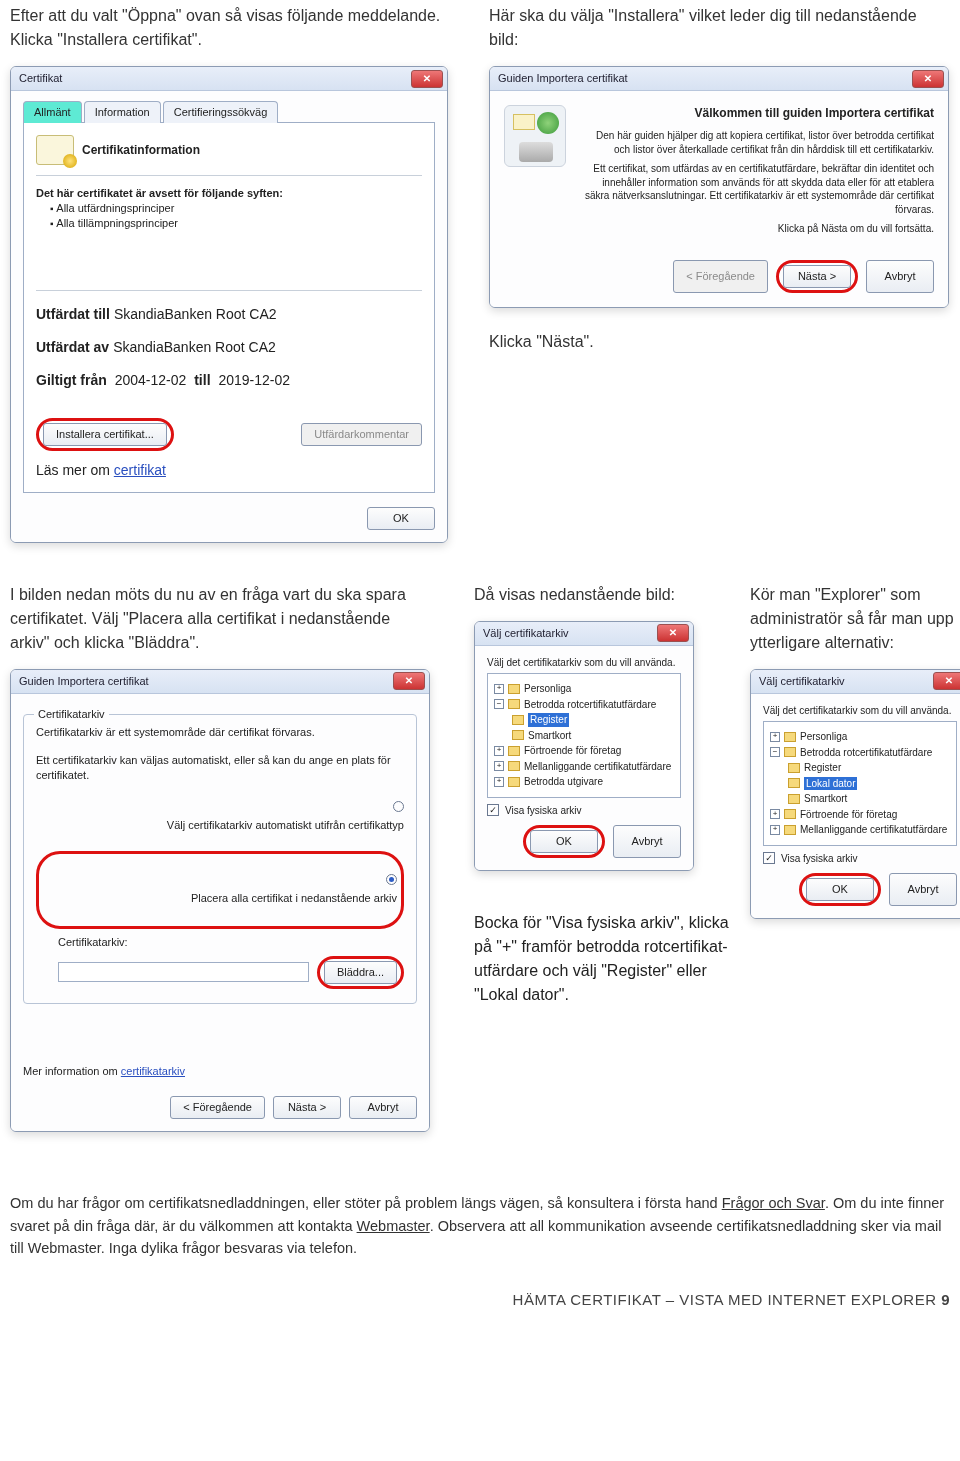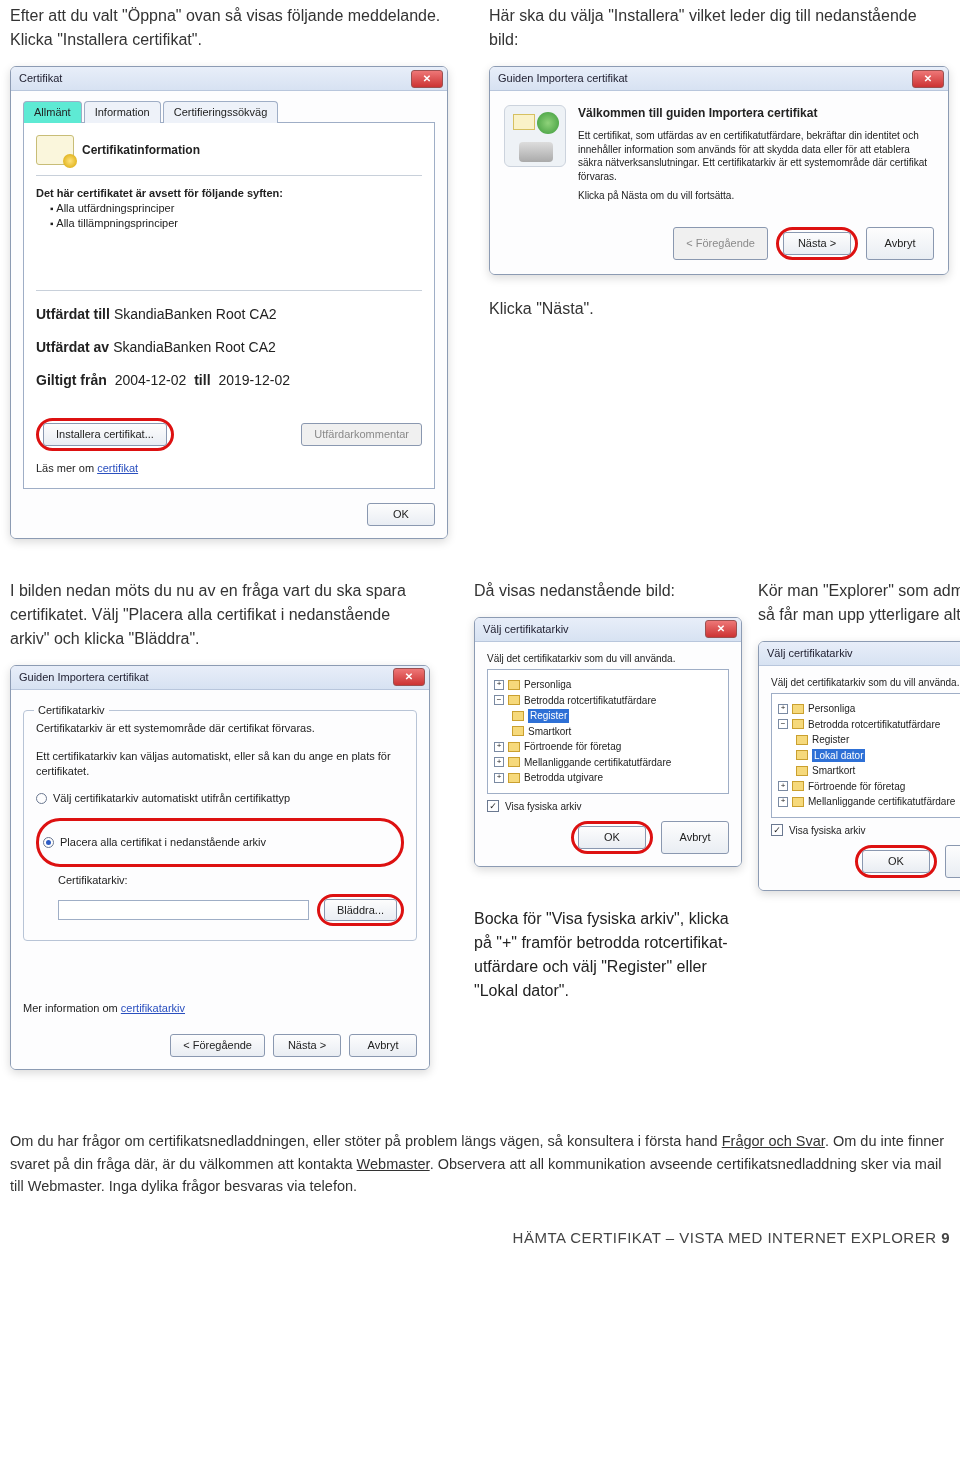--- a/index.html
+++ b/index.html
@@ -81,21 +81,21 @@
   }
   .btn.disabled { color:#8a8a8a; background:#f0f0f0; }
   .btn-row { display:flex; gap:10px; margin-top:18px; align-items:center; }
   .link { color:#2a4fbf; text-decoration:underline; }
 
   .ellipse-red { border:3px solid #d11; border-radius:18px; padding:2px 4px; display:inline-block;}
 
   .okrow { display:flex; justify-content:flex-end; margin-top:14px;}
 
   
-  .wizard .body { padding:14px; }
+  .wizard .body { padding:14px;text-align:right; }
   .wizflex { display:flex; gap:12px; }
   .wizicon {
     width:62px;height:62px;border-radius:6px;position:relative;
     background:#eef2f6;border:1px solid #ccd3dd;
   }
   .wizicon::before{content:"";position:absolute;left:8px;top:8px;width:20px;height:14px;background:#faf2c8;border:1px solid #d6c060;}
   .wizicon::after{content:"";position:absolute;right:6px;top:6px;width:22px;height:22px;border-radius:50%50%;background:radial-gradient(#8fd27a,#3c9a3a);}
   .wizicon .disk{position:absolute;bottom:4px;left:14px;width:34px;height:20px;background:linear-gradient(#ddd,#aaa);border-radius:4px;}
   .wiztext { flex:1; font-size:10px; color:#222;}
   .wiztext .h { font-weight:700; font-size:12px; margin-bottom:8px; }
@@ -105,27 +105,27 @@
 
   
   .mid { display:flex; gap:16px; margin-top:40px; align-items:flex-start;}
   .mid .c1 { flex:0 0 420px;}
   .mid .c2 { flex:0 0 230px;padding-left:28px;}
   .mid .c3 { flex:1;}
   .mid .para { font-size:16px; line-height:1.5; color:#333;}
 
   .group { border:1px solid #b8c4d6; border-radius:4px; padding:10px 12px 14px 12px; margin-top:10px; position:relative;}
   .group > .legend { position:absolute; top:-8px; left:10px; background:#fdfdfe; padding:0 4px; font-size:11px;}
-  .radio { display:flex; align-items:center; gap:6px; margin:12px 0; font-size:11px;}
+  .radio { display:flex; align-items:flex-end; gap:6px; margin:18px 0; font-size:11px;flex-direction:column;}
   .radio .dot{width:11px;height:11px;border:1px solid #6a7890;border-radius:50%;display:inline-block;position:relative;}
   .radio.checked .dot::after{content:"";position:absolute;left:2px;top:2px;width:5px;height:5px;border-radius:50%;background:#2c5cc5;}
   .inputline{display:flex;gap:8px;align-items:center;margin-top:6px;}
   .textbox{flex:1;height:20px;border:1px solid #9faec6;background:#fff;}
 
-  .smallwin { width: 268px; }
+  .smallwin { width: 220px; }
   .tree { border:1px solid #9faec6; background:#fff; padding:6px 6px; font-size:10px; min-height:100px;}
   .tree .item { display:flex; align-items:center; gap:4px; margin:2px 0;}
   .tree .exp { width:10px;height:10px;border:1px solid #7a8aa2;display:inline-flex;align-items:center;justify-content:center;font-size:8px;}
   .tree .fold { width:12px;height:10px;background:#f6d97b;border:1px solid #caa02f;display:inline-block;}
   .tree .sel { background:#2e70d6; color:#fff; padding:0 2px;}
   .checkline{display:flex;align-items:center;gap:6px;font-size:10px;margin-top:6px;}
   .checkline .cb{width:12px;height:12px;border:1px solid #6a7890;display:inline-flex;align-items:center;justify-content:center;font-size:9px;}
 
   .tip { font-size:16px; line-height:1.5; margin-top:40px; width:260px;}
 
@@ -172,21 +172,21 @@
                 <span>2004-12-02</span>
                 <b style="margin-left:4px">till</b>
                 <span>2019-12-02</span>
               </div>
               <div class="btn-row" style="justify-content:space-between;margin-top:28px">
                 <span class="ellipse-red">
                   <span class="btn">Installera certifikat...</span>
                 </span>
                 <span class="btn disabled">Utfärdarkommentar</span>
               </div>
-              <div style="margin-top:10px;font-size:11px">
+              <div style="margin-top:10px;font-size:14px">
                 <span>Läs mer om</span>
                 <span class="link">certifikat</span>
               </div>
             </div>
           </div>
           <div class="okrow">
               <span class="btn">OK</span>
             </div>
         </div>
       </div>
@@ -200,20 +200,21 @@
           <span class="txt">Guiden Importera certifikat</span>
           <span class="closebtn">✕</span>
         </div>
         <div class="body">
           <div class="wizflex">
             <div class="wizicon">
                 <div class="disk"></div>
               </div>
             <div class="wiztext">
               <div class="h">Välkommen till guiden Importera certifikat</div>
+              <p>Den här guiden hjälper dig att kopiera certifikat, listor över betrodda certifikat och listor över återkallade certifikat från din hårddisk till ett certifikatarkiv.</p>
               <p>Ett certifikat, som utfärdas av en certifikatutfärdare, bekräftar din identitet och innehåller information som används för att skydda data eller för att etablera säkra nätverksanslutningar. Ett certifikatarkiv är ett systemområde där certifikat förvaras.</p>
               <p>Klicka på Nästa om du vill fortsätta.</p>
             </div>
           </div>
           <div class="wiz-btns">
             <span class="btn disabled">&lt; Föregående</span>
             <span class="ellipse-red">
               <span class="btn">Nästa &gt;</span>
             </span>
             <span class="btn">Avbryt</span>

